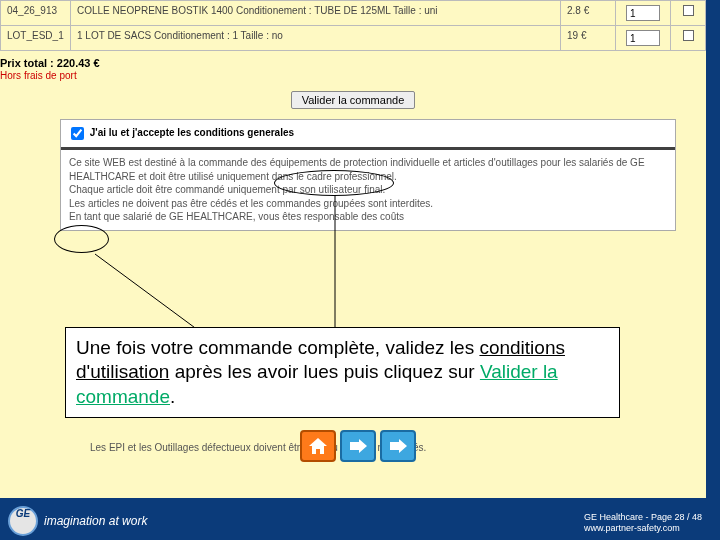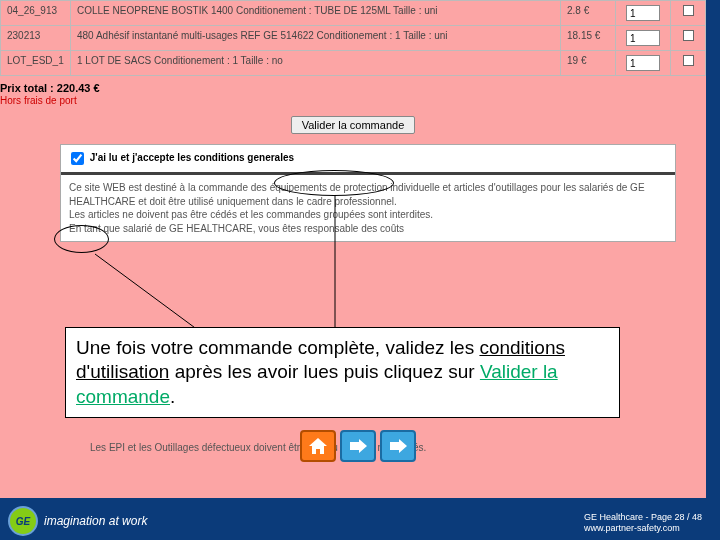--- a/index.html
+++ b/index.html
@@ -21,21 +21,21 @@
   }
   .blue-border-bottom {
     position: absolute;
     left: 0; bottom: 0;
     width: 720px; height: 42px;
     background: #0b3b7a;
   }
   .content {
     position: absolute;
     left: 0; top: 0; right: 14px; bottom: 42px;
-    background: #fca5a5;
+    background: #fef9c3;
   }
   table.order {
     border-collapse: collapse;
     width: 100%;
     font-size: 10px;
     color: #444;
   }
   table.order td {
     border: 1px solid #bbb;
     padding: 4px 6px;
@@ -129,23 +129,23 @@
   
   .logo {
     position: absolute;
     left: 8px; bottom: 4px;
     display: flex; align-items: center;
     color: #fff; font-size: 11px;
   }
   .ge-circle {
     width: 30px; height: 30px;
     border-radius: 50%;
-    background: #84cc16;
+    background: #e5e5e5;
     border: 2px solid #6aa0d8;
-    display: flex; align-items: center; justify-content: center;
+    display: flex; justify-content: center;
     margin-right: 6px;
   }
   .ge-circle span { color: #0b3b7a; font-weight: bold; font-size: 10px; font-style: italic; }
   .tagline { font-style: italic; font-size: 12px; }
   .nav-icons {
     position: absolute;
     left: 300px; bottom: 36px;
     display: flex; gap: 4px;
   }
   .nav-btn {
@@ -173,27 +173,20 @@
 <div class="blue-border-bottom"></div>
 
 <div class="content">
 
   <table class="order">
     <tbody>
         <tr>
       <td class="ref">04_26_913</td>
       <td class="desc">COLLE NEOPRENE BOSTIK 1400 Conditionement : TUBE DE 125ML Taille : uni</td>
       <td class="price">2.8 €</td>
-      <td class="qty"><input class="qty-input" value="1" style=""></td>
-      <td class="chk"><span class="tiny-chk"></span></td>
-    </tr>
-    <tr>
-      <td class="ref">230213</td>
-      <td class="desc">480 Adhésif instantané multi-usages REF GE 514622 Conditionement : 1 Taille : uni</td>
-      <td class="price">18.15 €</td>
       <td class="qty"><input class="qty-input" value="1" style=""></td>
       <td class="chk"><span class="tiny-chk"></span></td>
     </tr>
     <tr>
       <td class="ref">LOT_ESD_1</td>
       <td class="desc">1 LOT DE SACS Conditionement : 1 Taille : no</td>
       <td class="price">19 €</td>
       <td class="qty"><input class="qty-input" value="1" style=""></td>
       <td class="chk"><span class="tiny-chk"></span></td>
     </tr>
@@ -209,20 +202,21 @@
     <button class="validate-btn">Valider la commande</button>
   </div>
 
   <div class="terms-box">
     <div class="terms-header">
       <input type="checkbox" checked="" style="">
       <span>J'ai lu et j'accepte les conditions generales</span>
     </div>
     <div class="terms-body">
       <div>Ce site WEB est destiné à la commande des équipements de protection individuelle et articles d'outillages pour les salariés de GE HEALTHCARE et doit être utilisé uniquement dans le cadre professionnel.</div>
+      <div>Chaque article doit être commandé uniquement par son utilisateur final.</div>
       <div>Les articles ne doivent pas être cédés et les commandes groupées sont interdites.</div>
       <div>En tant que salarié de GE HEALTHCARE, vous êtes responsable des coûts</div>
     </div>
   </div>
 
   <div class="ellipse e1"></div>
   <div class="ellipse e2"></div>
 
   <svg class="arrows">
     <line x1="95" y1="254" x2="225" y2="350" stroke="#000" stroke-width="1"></line>

